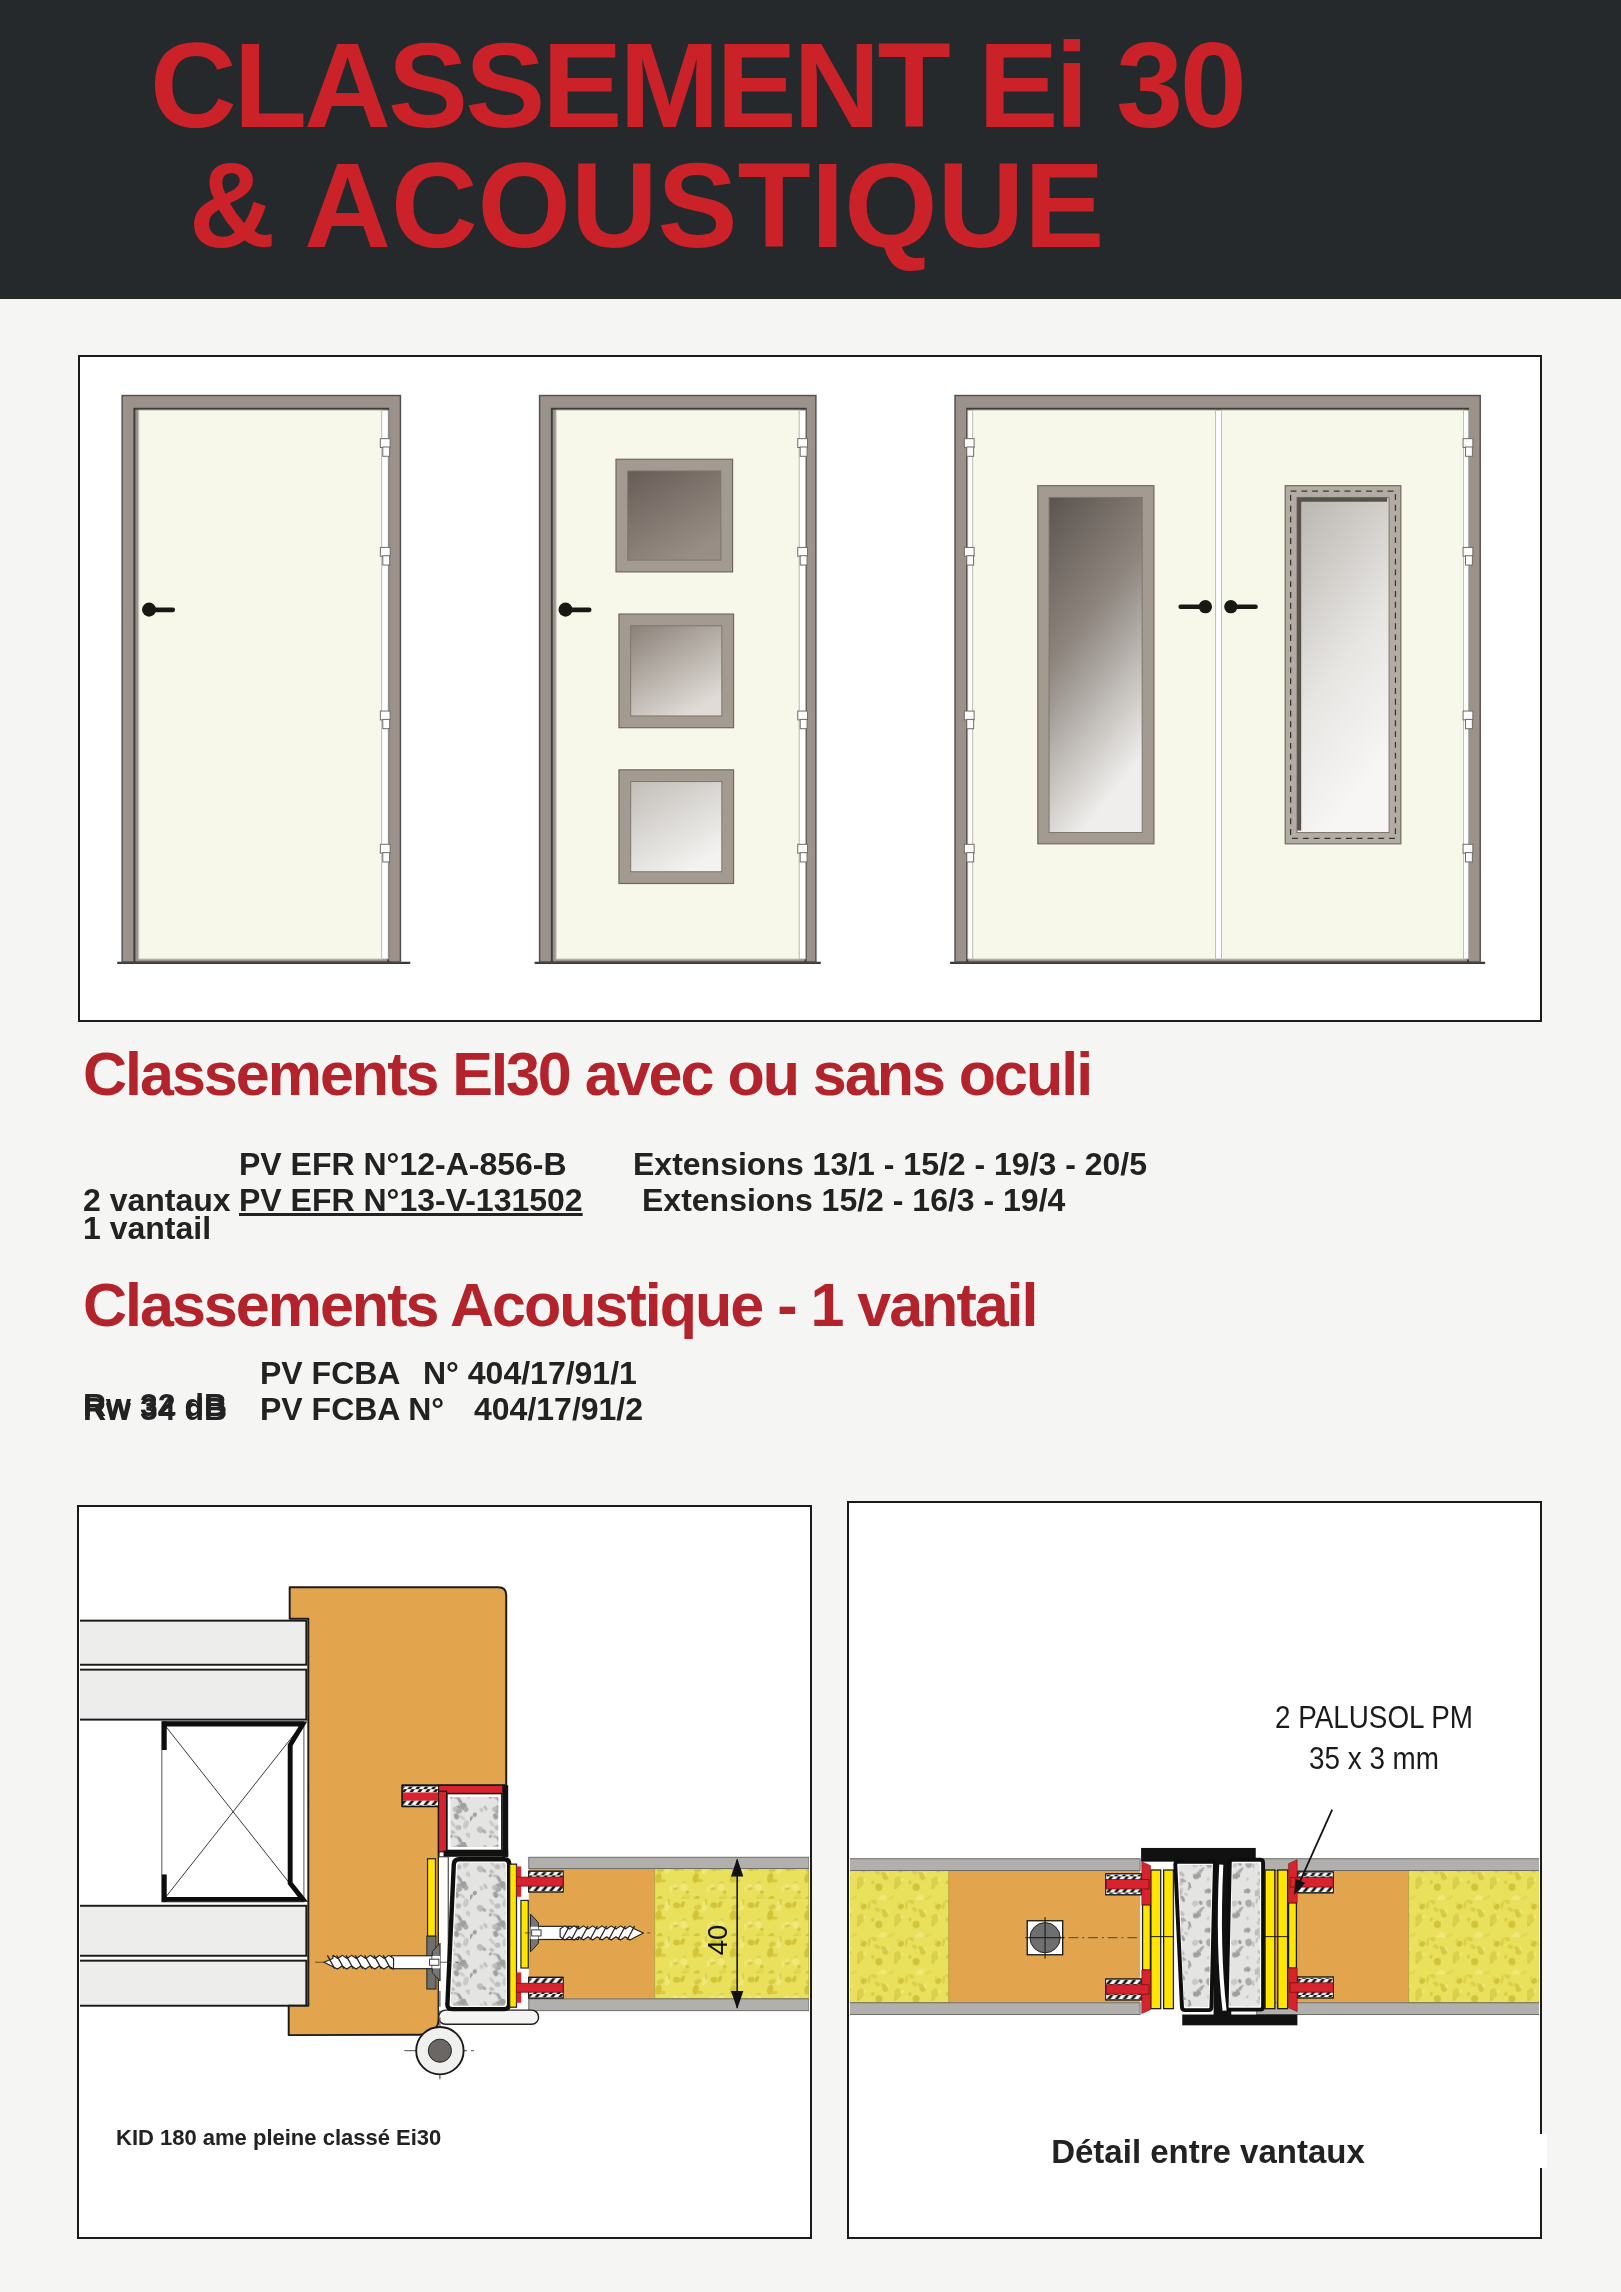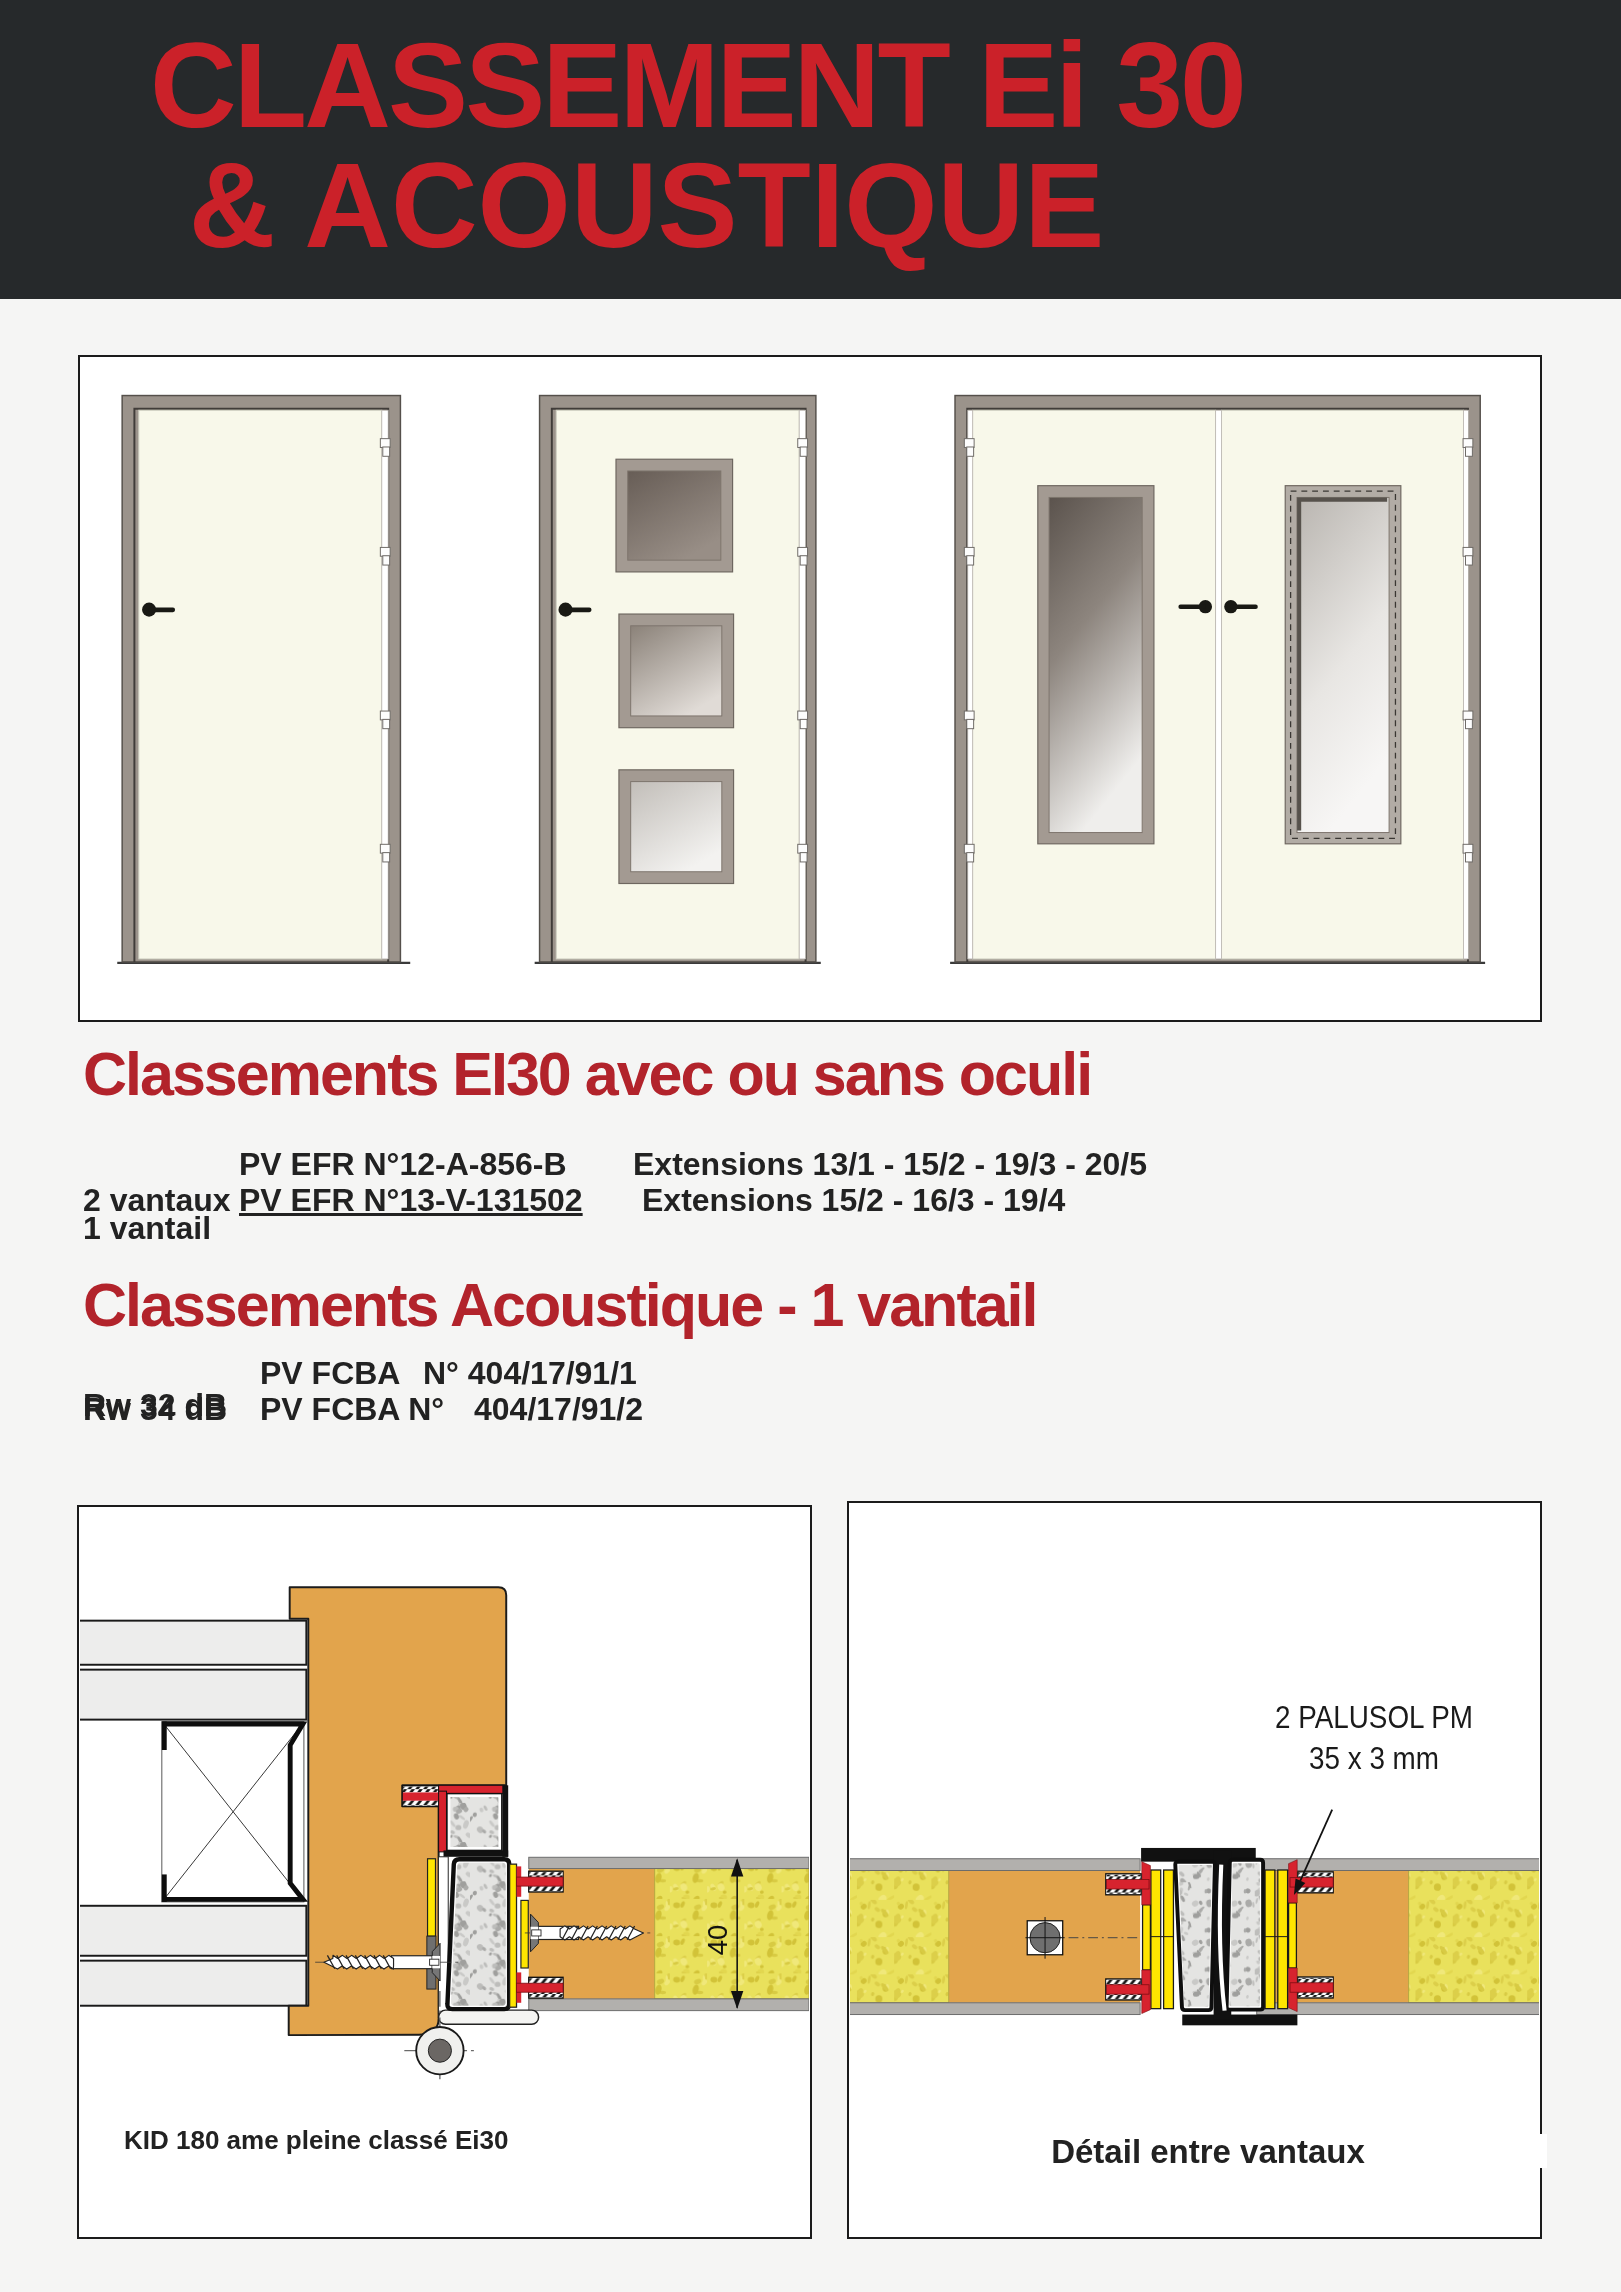--- a/index.html
+++ b/index.html
@@ -296,21 +296,21 @@
 <line x1="413" y1="2092.9" x2="486" y2="2092.9" stroke="#444" stroke-width="1" stroke-dasharray="14 4 3 4"></line>
 <line x1="449.3" y1="2032" x2="449.3" y2="2122" stroke="#555" stroke-width="1.2" stroke-dasharray="16 4 3 4"></line>
 <circle cx="449.3" cy="2092.9" r="24.2" fill="#f0f0ee" stroke="#1a1a1a" stroke-width="1.9"></circle>
 <circle cx="449.3" cy="2092.9" r="11.8" fill="#6b6764" stroke="#222" stroke-width="1"></circle>
 
 <line x1="752.7" y1="1898" x2="752.7" y2="2049" stroke="#111" stroke-width="1.6"></line>
 <polygon points="752.7,1896.6 746.4,1915 759,1915" fill="#111"></polygon>
 <polygon points="752.7,2050.4 746.4,2032 759,2032" fill="#111"></polygon>
 <text x="742" y="1980" transform="rotate(-90 742 1980)" font-size="28" fill="#111" text-anchor="middle" font-family="Liberation Sans, sans-serif">40</text>
 </svg>
-<div class="abs btxt" style="left:124px;top:2127px;font-size:26px;">KID 180 ame pleine classé Ei30</div>
+<div class="abs btxt" style="left:116px;top:2127px;font-size:22px;">KID 180 ame pleine classé Ei30</div>
 
 <div id="boxR" class="abs blackbox"></div>
 <svg id="svgR" class="abs" style="left:850px;top:1504px;" width="689" height="732" viewBox="867 1534 703 747">
 <defs>
 <pattern id="hat2" width="8" height="5.5" patternUnits="userSpaceOnUse">
   <rect width="8" height="5.5" fill="#ffffff"></rect>
   <path d="M0,5.5 L4.5,0 L8,0 L3.5,5.5 Z" fill="#141414"></path>
 </pattern>
 <pattern id="pG2" width="40" height="40" patternUnits="userSpaceOnUse">
 <rect width="40" height="40" fill="#e4e4e2"></rect>

